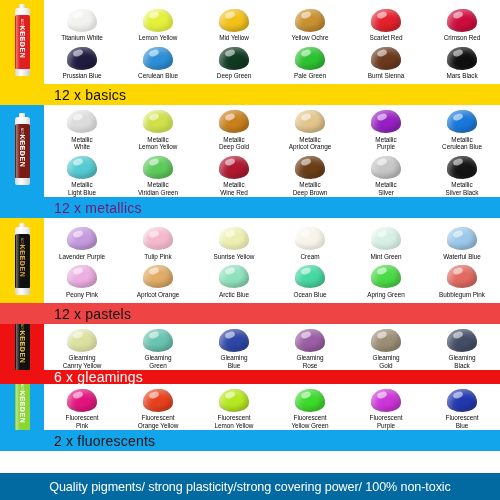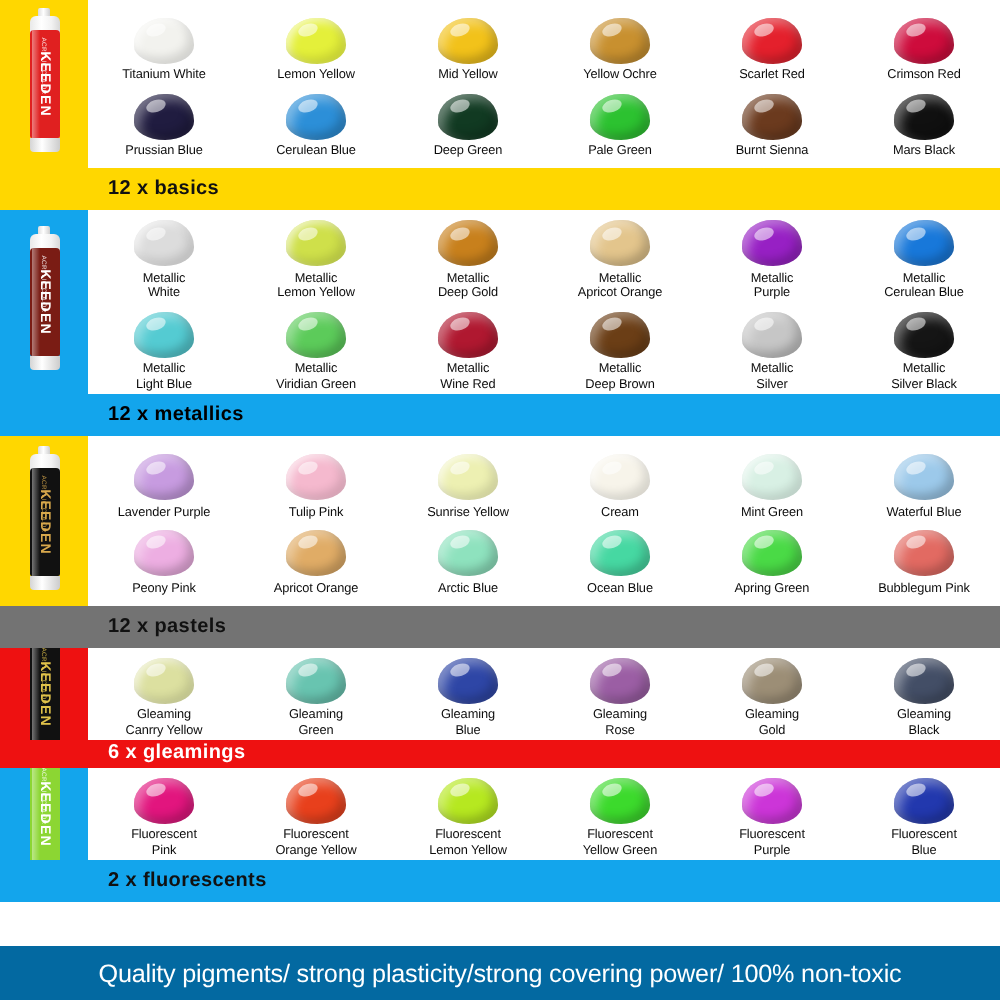--- a/index.html
+++ b/index.html
@@ -45,21 +45,21 @@
   .cap{
     font-size:6.4px;line-height:7.6px;text-align:center;color:#0c0c0c;
     margin-top:1px;letter-spacing:-0.05px;white-space:pre-line;
     font-family:"Liberation Sans","DejaVu Sans",sans-serif;
   }
 
   
   .band{position:relative;display:flex;align-items:center;height:21px;}
   .band-pad{flex:0 0 44px;}
   .band-txt{
-    font-size:10px;font-weight:700;letter-spacing:.2px;
+    font-size:14px;font-weight:400;letter-spacing:.2px;
     padding-left:10px;line-height:1;
   }
 
   
   .tube{position:relative;width:15px;height:68px;}
   .tube .body{
     position:absolute;left:0;top:7px;width:15px;height:54px;border-radius:2px 2px 1px 1px;
     overflow:hidden;
   }
   .tube .shoulder{
@@ -306,21 +306,21 @@
                   </div>
                   <div class="cap">Metallic
 Silver Black</div>
                 </div>
               </div>
             </div>
           </div>
         </div>
         <div class="band" style="height: 21px; background: rgb(19, 165, 236);">
           <div class="band-pad" style="background: rgb(19, 165, 236);"></div>
-          <div class="band-txt" style="color: #000000;">12 x metallics</div>
+          <div class="band-txt" style="color: #701a75;">12 x metallics</div>
         </div>
       </div>
       <div class="section">
         <div class="sect-body" style="height: 85px;">
           <div class="tube-col" style="background: rgb(255, 215, 0);">
             <div class="tube">
               <div class="neck"></div>
               <div class="shoulder"></div>
               <div class="body" style="background: rgb(17, 17, 17);">
                 <div class="sheen"></div>
@@ -404,21 +404,21 @@
                 <div class="cell">
                   <div class="blob-wrap">
                     <div class="blob" style="background: rgb(226, 106, 98);"></div>
                   </div>
                   <div class="cap">Bubblegum Pink</div>
                 </div>
               </div>
             </div>
           </div>
         </div>
-        <div class="band" style="height: 21px; background: #737373;">
+        <div class="band" style="height: 21px; background: #ef4444;">
           <div class="band-pad" style="background: rgb(255, 215, 0);"></div>
           <div class="band-txt" style="color: rgb(17, 17, 17);">12 x pastels</div>
         </div>
       </div>
       <div class="section">
         <div class="sect-body" style="height: 46px;">
           <div class="tube-col" style="background: rgb(238, 17, 17);">
             <div class="tube">
               <div class="shoulder"></div>
               <div class="body" style="background: rgb(17, 17, 17);">

